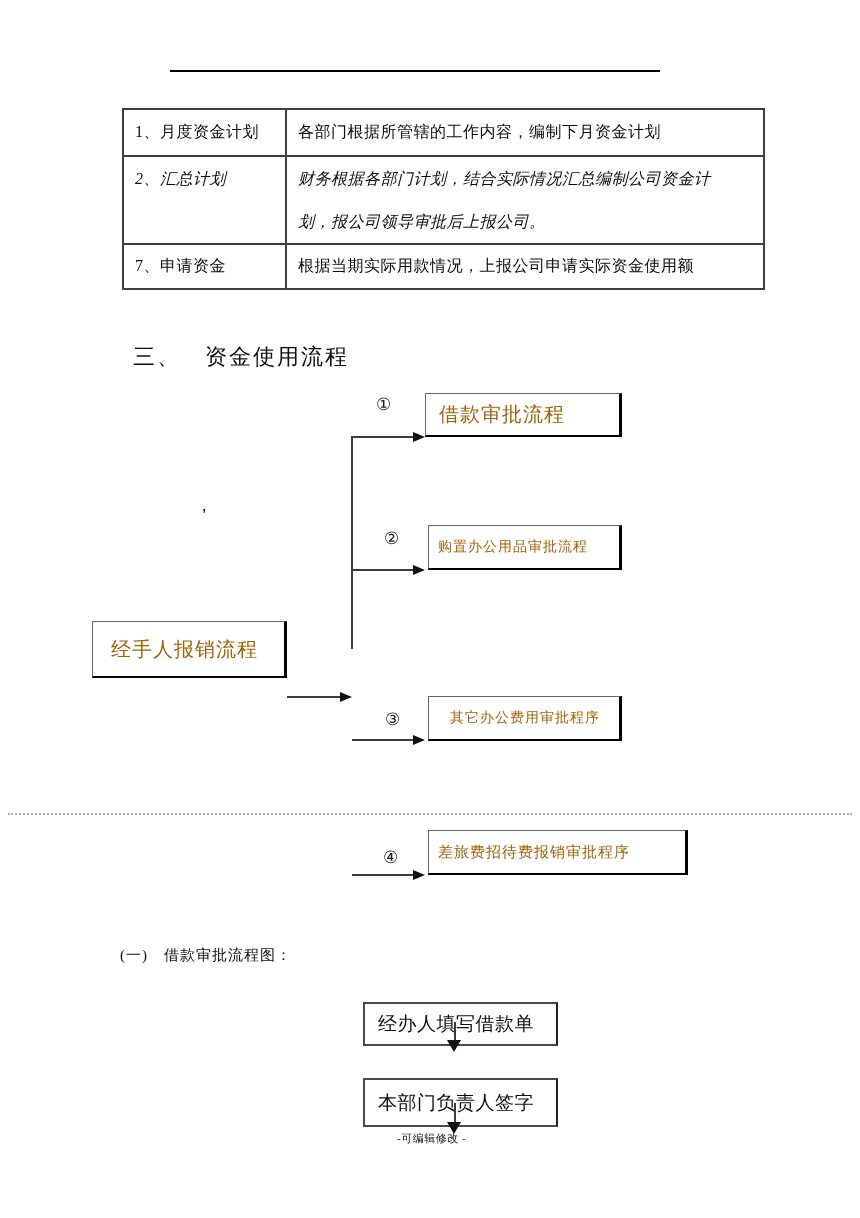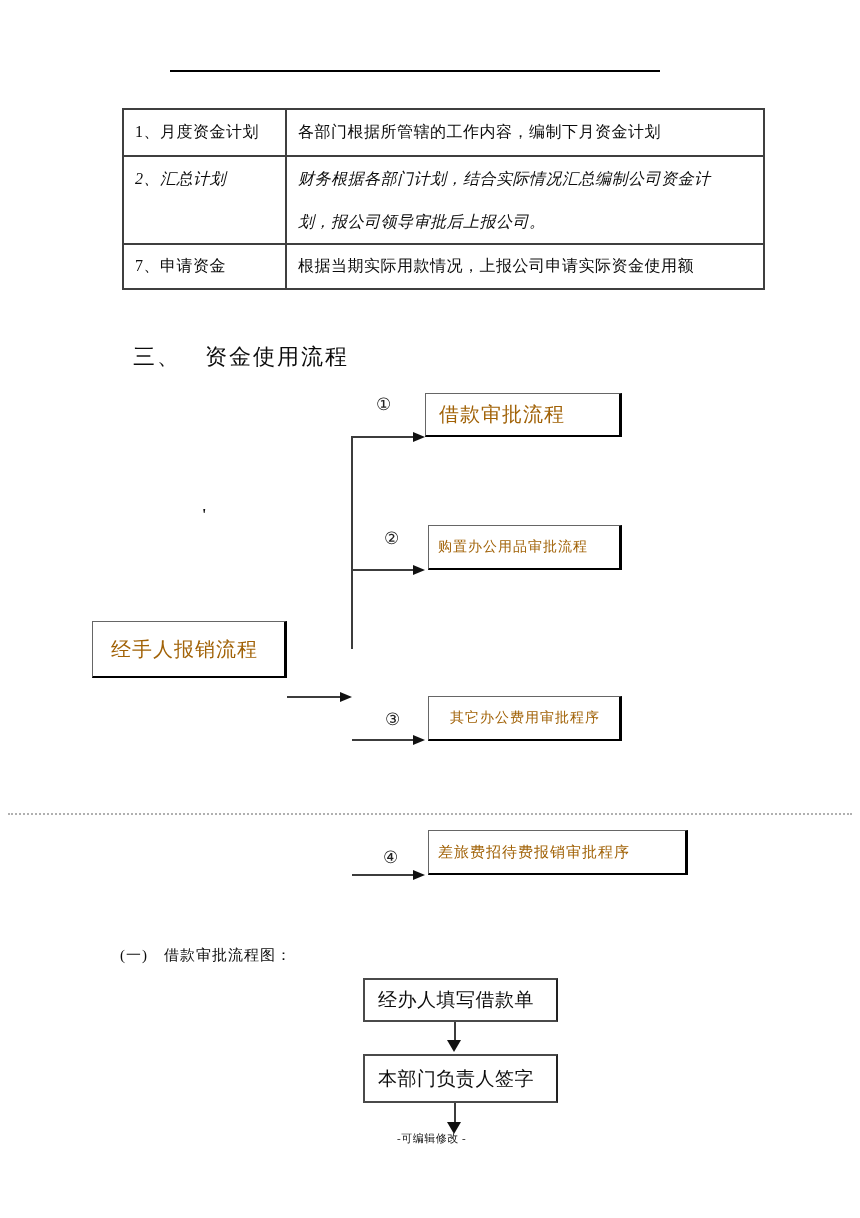--- a/index.html
+++ b/index.html
@@ -69,21 +69,21 @@
   
   .dotted-sep{position:absolute;left:8px;top:813px;width:844px;height:0;border-top:2px dotted #b0b0b0;}
 
   
   .stray-mark{position:absolute;left:202px;top:506px;font-size:16px;font-weight:700;color:#111;}
 
   
   .loan-box{
     position:absolute;left:363px;width:195px;background:#fff;display:flex;align-items:center;
     box-sizing:border-box;border:2px solid #4a4a4a;border-right:2px solid #222;
-    font-size:19px;letter-spacing:.5px;color:#0c0c0c;padding-left:13px;white-space:nowrap;
+    font-size:19px;letter-spacing:.5px;color:#0c0c0c;padding-left:13px;white-space:nowrap;margin-top:24px;
   }
   .loan1{top:978px;height:44px;}
   .loan2{top:1054px;height:49px;}
   .d1-line{left:454px;top:1022px;height:20px;} .d1-head{left:447px;top:1040px;}
   .d2-line{left:454px;top:1103px;height:21px;} .d2-head{left:447px;top:1122px;}
 
   .footer-note{position:absolute;left:397px;top:1131px;font-size:11px;font-weight:400;letter-spacing:.5px;color:#111;}
 </style>
 </head>
 <body>

